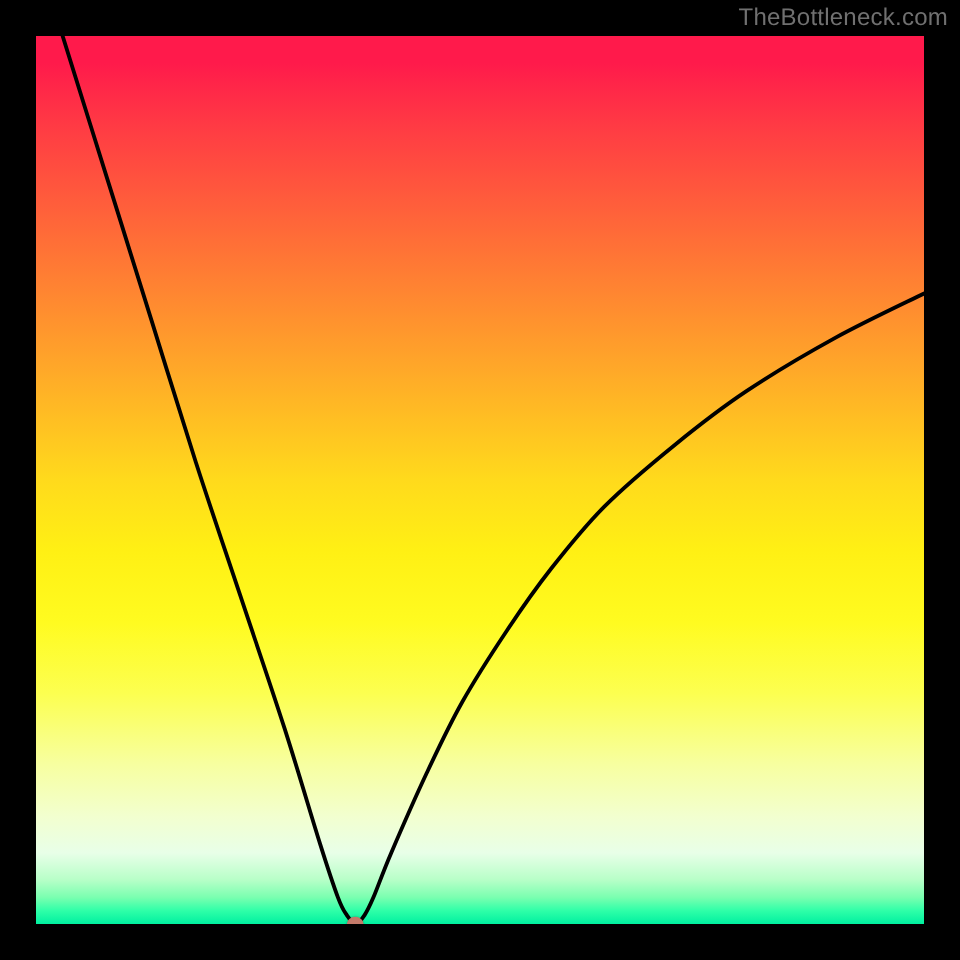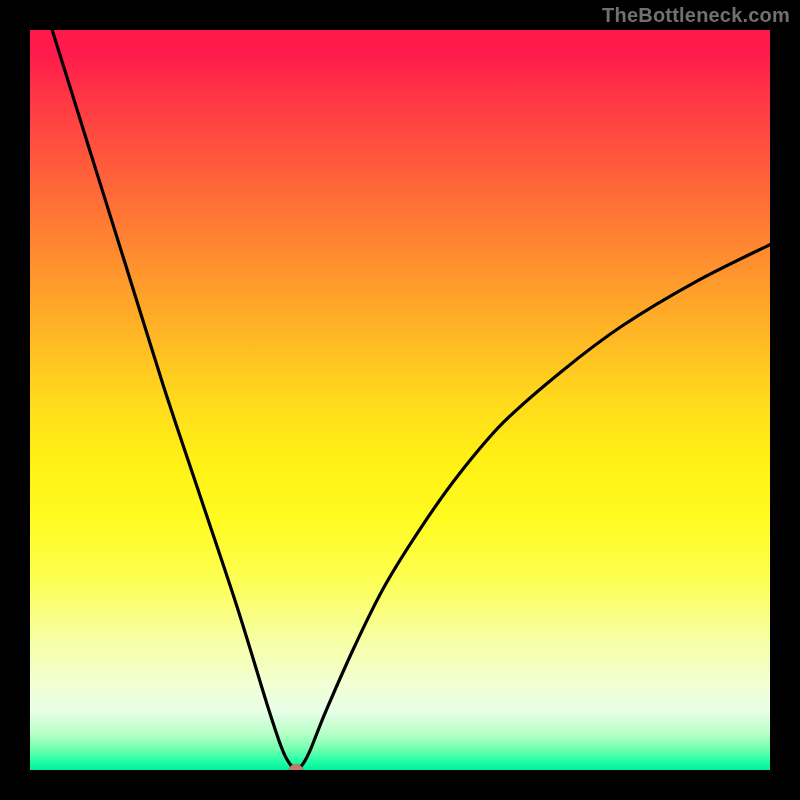--- a/index.html
+++ b/index.html
@@ -62,21 +62,21 @@
     background: #c47a6a;
     box-shadow: 0 0 2px rgba(0,0,0,0.3);
     transform: translate(-50%, -50%);
   }
   .watermark {
     position: absolute;
     top: 4px;
     right: 10px;
     color: #707070;
     font-size: 20px;
-    font-weight: 700;
+    font-weight: 400;
     letter-spacing: 0.2px;
     user-select: none;
   }
 </style>
 </head>
 <body>
 
 <div class="outer">
   <div class="watermark">TheBottleneck.com</div>
 

